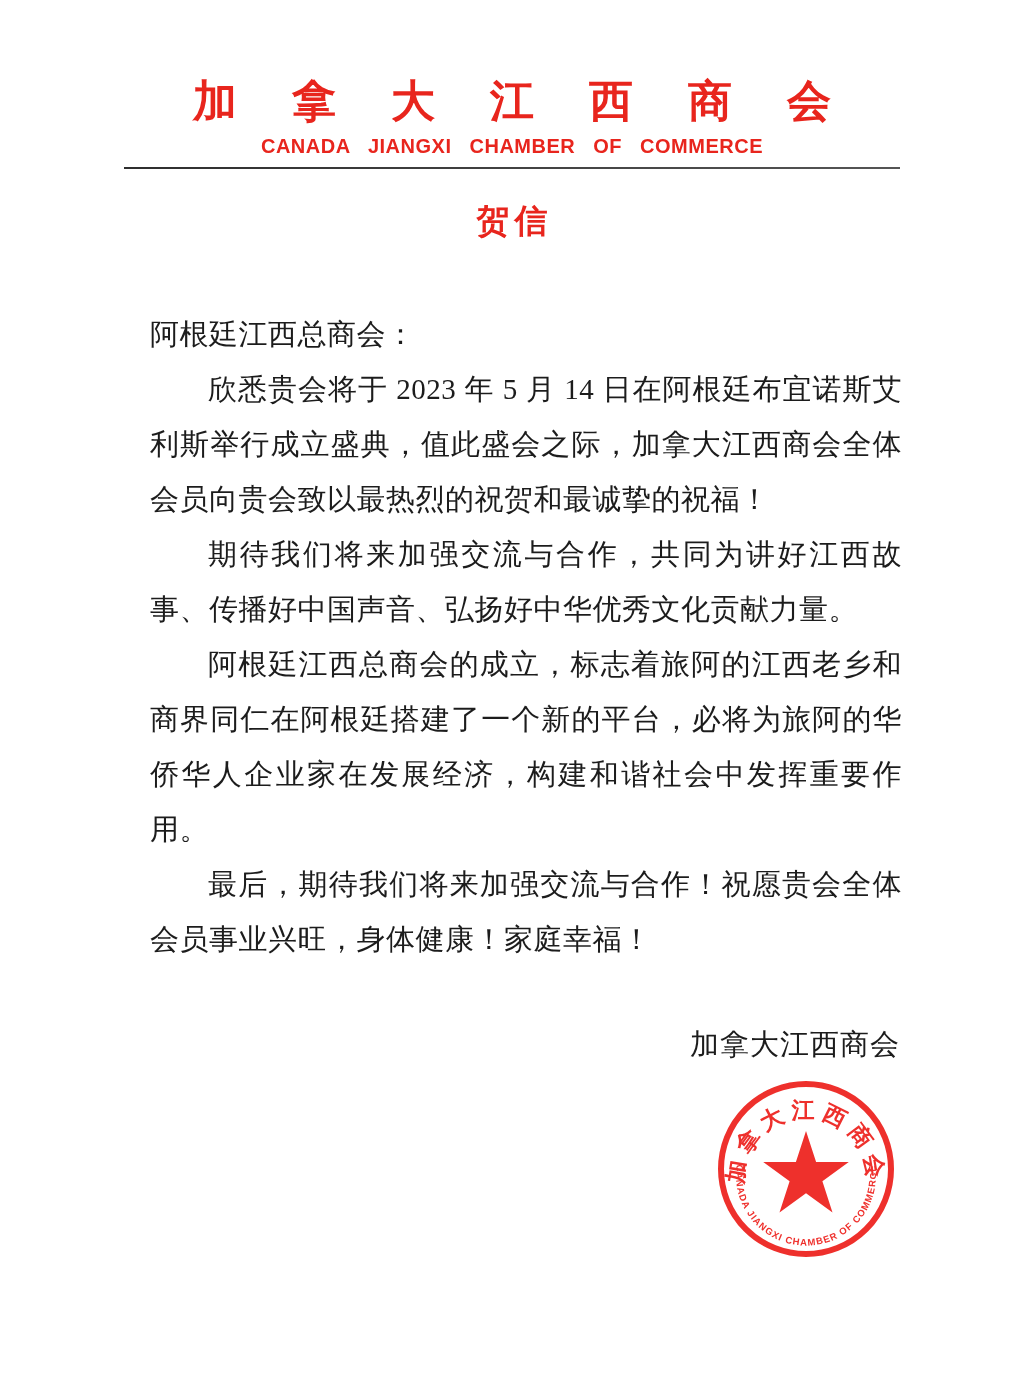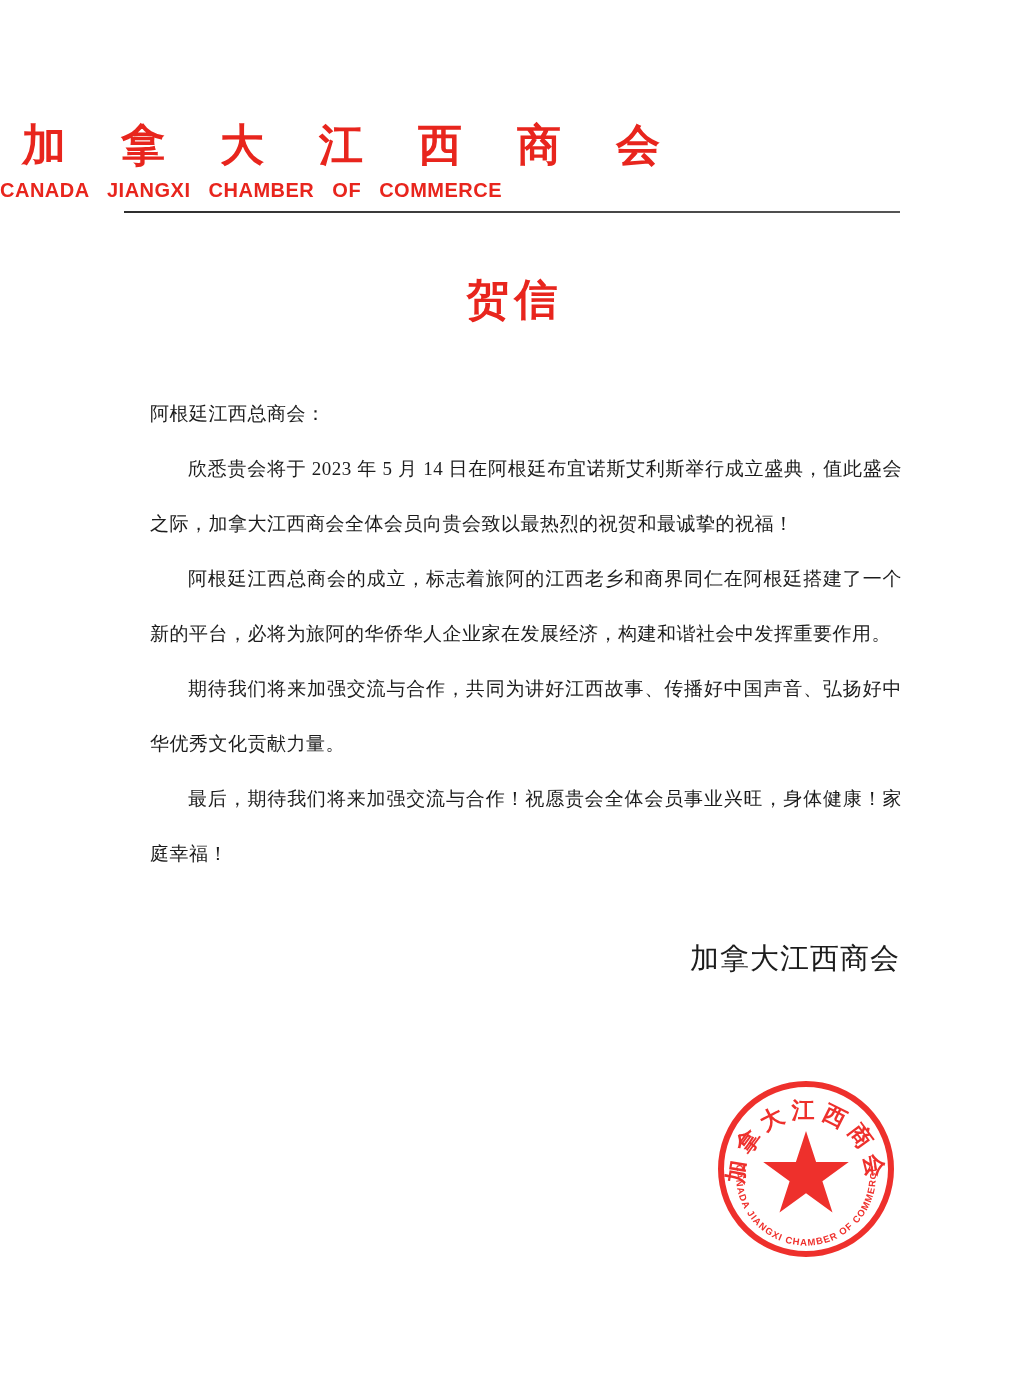--- a/index.html
+++ b/index.html
@@ -12,21 +12,22 @@
     width: 1024px;
     height: 1374px;
     background: #ffffff;
     overflow: hidden;
     font-family: "Liberation Serif", "DejaVu Serif", serif;
     color: #1c1c1c;
   }
 
   
   .letterhead {
-    padding-top: 120px;
+    padding-top: 76px;
+    text-align: center;
   }
   .org-name-zh {
     font-size: 44px;
     line-height: 52px;
     font-weight: bold;
     color: #e8251d;
     letter-spacing: 22px;
     text-indent: 22px;
     white-space: nowrap;
   }
@@ -43,37 +44,37 @@
   }
   .header-rule {
     width: 776px;
     height: 2px;
     margin: 9px auto 0 auto;
     background: linear-gradient(to right, #2e2e2e, #555555);
   }
 
   
   .letter-title {
-    margin-top: 67px;
+    margin-top: 32px;
     text-align: center;
-    font-size: 43px;
+    font-size: 33px;
     line-height: 40px;
     font-weight: bold;
     letter-spacing: 5px;
     text-indent: 5px;
     color: #e8251d;
   }
 
   
   .letter-body {
     margin: 66px 122px 0 150px;
   }
   .letter-body p {
     margin: 0;
-    font-size: 19px;
+    font-size: 29px;
     line-height: 55px;
     text-align: justify;
     letter-spacing: 0.5px;
   }
   .letter-body p.indent {
     text-indent: 2em;
   }
 
   
   .signature-block {
@@ -108,22 +109,22 @@
     <div class="org-name-zh">加 拿 大 江 西 商 会</div>
     <div class="org-name-en">CANADA JIANGXI CHAMBER OF COMMERCE</div>
     <div class="header-rule"></div>
   </div>
 
   <div class="letter-title">贺信</div>
 
   <div class="letter-body">
     <p>阿根廷江西总商会：</p>
     <p class="indent">欣悉贵会将于 2023 年 5 月 14 日在阿根廷布宜诺斯艾利斯举行成立盛典，值此盛会之际，加拿大江西商会全体会员向贵会致以最热烈的祝贺和最诚挚的祝福！</p>
+    <p class="indent">期待我们将来加强交流与合作，共同为讲好江西故事、传播好中国声音、弘扬好中华优秀文化贡献力量。</p>
     <p class="indent">阿根廷江西总商会的成立，标志着旅阿的江西老乡和商界同仁在阿根廷搭建了一个新的平台，必将为旅阿的华侨华人企业家在发展经济，构建和谐社会中发挥重要作用。</p>
-    <p class="indent">期待我们将来加强交流与合作，共同为讲好江西故事、传播好中国声音、弘扬好中华优秀文化贡献力量。</p>
     <p class="indent">最后，期待我们将来加强交流与合作！祝愿贵会全体会员事业兴旺，身体健康！家庭幸福！</p>
   </div>
 
   <div class="signature-block">
     <div>加拿大江西商会</div>
   </div>
 
   <svg class="seal" viewBox="0 0 180 180">
     <defs>
       <path id="seal-top-arc" d="M 28,101 A 62,62 0 1 1 152,101" fill="none"></path>

